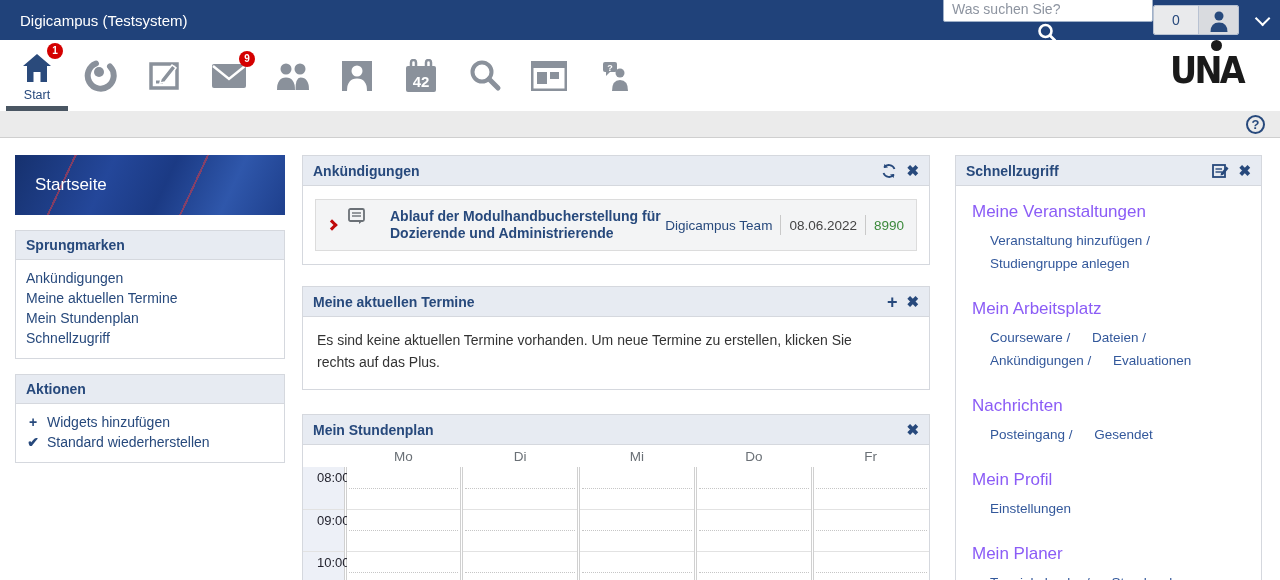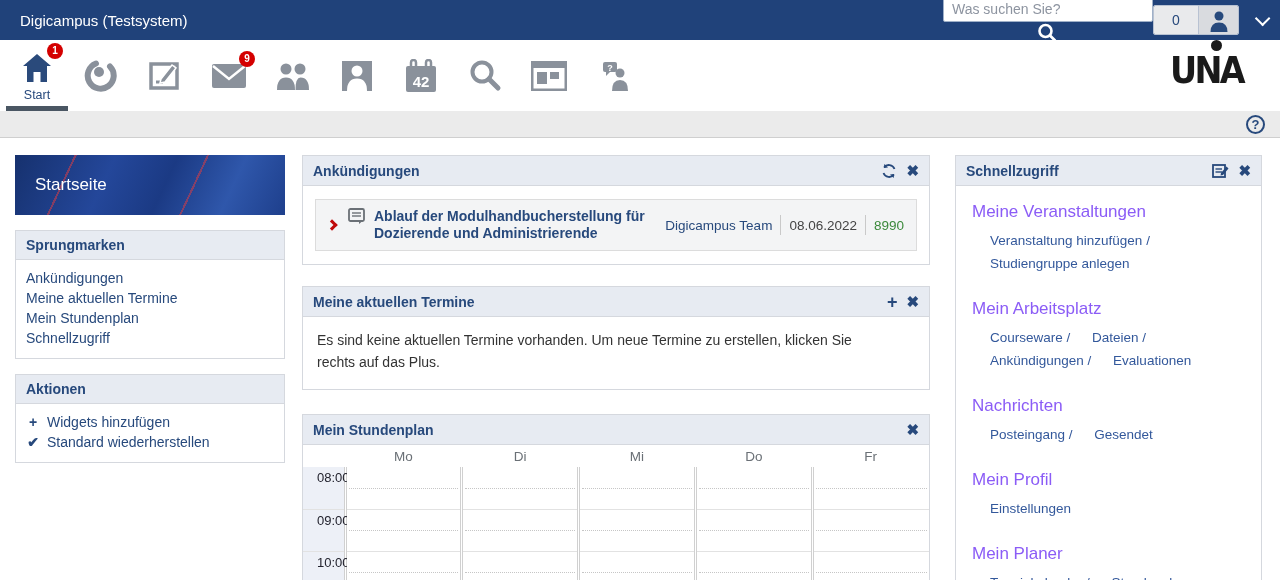--- a/index.html
+++ b/index.html
@@ -72,21 +72,21 @@
   .widget-tools { display:flex; align-items:center; gap:9px; }
   .tool { color:#27497c; cursor:pointer; display:flex; align-items:center; font-size:14px; font-weight:bold; }
   .x-glyph { font-size:15px; font-weight:bold; color:#27497c; line-height:1; }
   .plus-glyph { font-size:18px; font-weight:bold; color:#27497c; line-height:1; }
 
   .widget-ank { margin-bottom:21px; }
   .ank-body { padding:13px 12px; }
   .ank-row { display:flex; align-items:center; background:#f3f4f5; border:1px solid #dcdcdc; padding:8px 12px; cursor:pointer; }
   .ank-chevron { width:8px; height:8px; border-top:3px solid #c00a0a; border-right:3px solid #c00a0a;
     transform:rotate(45deg); margin-right:12px; flex:0 0 auto; }
-  .ank-title { flex:1; font-size:14px; font-weight:bold; color:#27497c; line-height:17px; display:flex; gap:8px; }
+  .ank-title { flex:1; font-size:14px; font-weight:bold; color:#27497c; line-height:17px; display:flex; gap:24px; }
   .ank-title .txt { max-width:300px; }
   .ank-meta { display:flex; align-items:center; font-size:13.5px; }
   .ank-sep { width:1px; height:20px; background:#c9c9c9; margin:0 8px; }
   .ank-author { color:#27497c; }
   .ank-date { color:#444; }
   .ank-views { color:#3c8a3c; }
 
   .widget-term { margin-bottom:24px; }
   .term-body { padding:12px 14px 16px 14px; font-size:14px; color:#333; line-height:22px; max-width:600px; }
 

